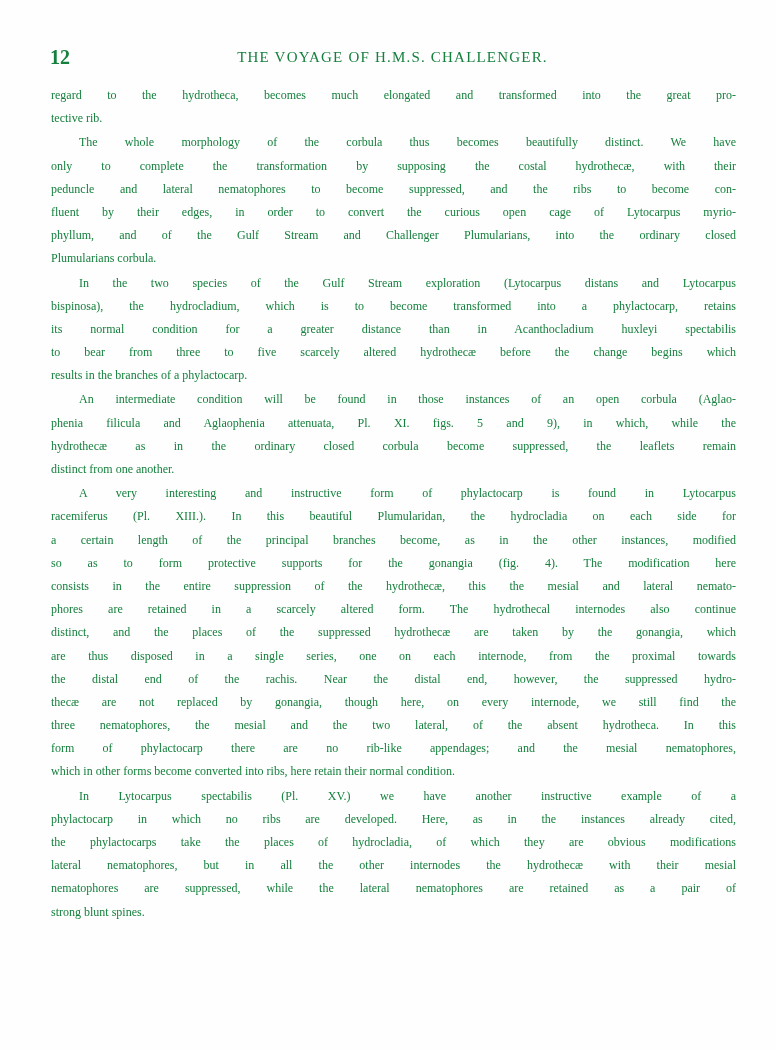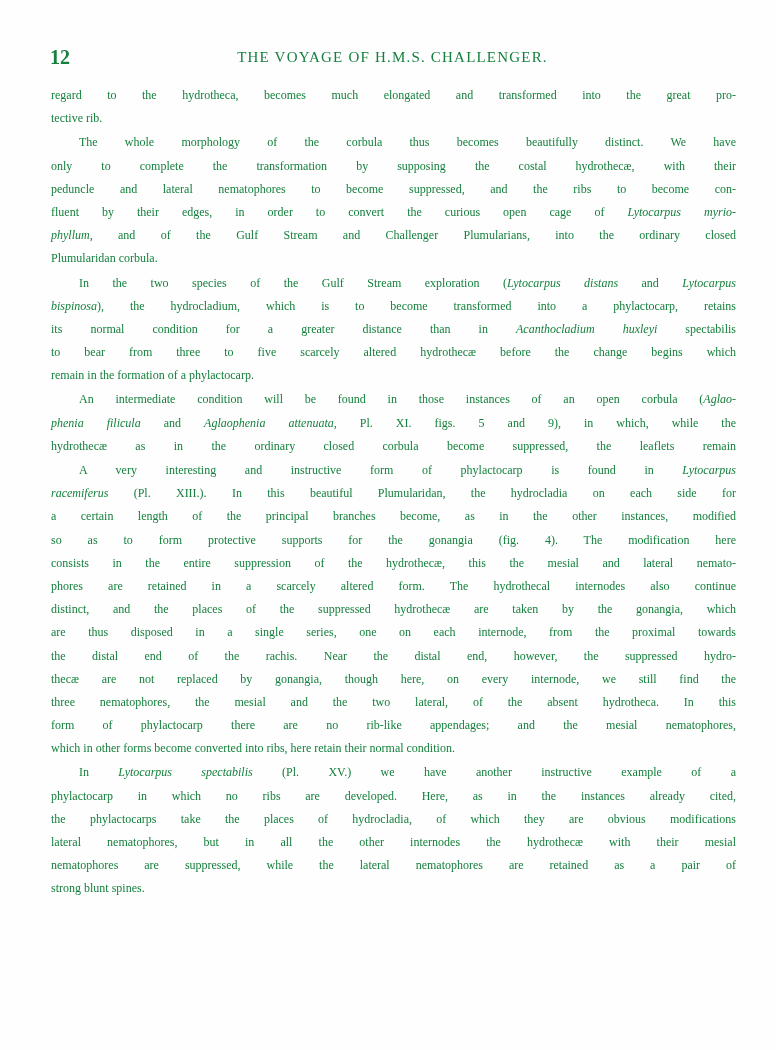--- a/index.html
+++ b/index.html
@@ -24,21 +24,21 @@
       position: absolute; left: 51px; top: 84px; width: 685px;
       font-size: 12px; line-height: 23.2px;
     }
     .para { margin: 0 0 1px 0; }
     .line {
       display: block; text-align: justify; text-align-last: justify;
       white-space: nowrap; height: 23.2px; overflow: visible;
     }
     .line.first { padding-left: 28px; }
     .line.last { text-align-last: left; }
-    .it { font-style: italic; }
+    .it { }
   </style>
 </head>
 <body>
 
 <div class="page">
   <div class="header">
     <span class="page-number">12</span>
     <span class="running-title">THE VOYAGE OF H.M.S. CHALLENGER.</span>
   </div>
 
@@ -46,33 +46,34 @@
     <div class="para">
         <span class="line" style="white-space: nowrap;"><span>regard to the hydrotheca, becomes much elongated and transformed into the great pro-</span></span>
         <span class="line last" style="white-space: nowrap;"><span>tective rib.</span></span>
       </div>
     <div class="para">
         <span class="line first" style="white-space: nowrap;"><span>The whole morphology of the corbula thus becomes beautifully distinct. We have</span></span>
         <span class="line" style="white-space: nowrap;"><span>only to complete the transformation by supposing the costal hydrothecæ, with their</span></span>
         <span class="line" style="white-space: nowrap;"><span>peduncle and lateral nematophores to become suppressed, and the ribs to become con-</span></span>
         <span class="line" style="white-space: nowrap;"><span>fluent by their edges, in order to convert the curious open cage of </span><span class="it">Lytocarpus myrio-</span></span>
         <span class="line" style="white-space: nowrap;"><span class="it">phyllum</span><span>, and of the Gulf Stream and Challenger Plumularians, into the ordinary closed</span></span>
-        <span class="line last" style="white-space: nowrap;"><span>Plumularidan corbula.</span></span>
+        <span class="line last" style="white-space: nowrap;"><span>Plumularians corbula.</span></span>
       </div>
     <div class="para">
         <span class="line first" style="white-space: nowrap;"><span>In the two species of the Gulf Stream exploration (</span><span class="it">Lytocarpus distans</span><span> and </span><span class="it">Lytocarpus</span></span>
         <span class="line" style="white-space: nowrap;"><span class="it">bispinosa</span><span>), the hydrocladium, which is to become transformed into a phylactocarp, retains</span></span>
         <span class="line" style="white-space: nowrap;"><span>its normal condition for a greater distance than in </span><span class="it">Acanthocladium huxleyi</span><span> spectabilis</span></span>
         <span class="line" style="white-space: nowrap;"><span>to bear from three to five scarcely altered hydrothecæ before the change begins which</span></span>
-        <span class="line last" style="white-space: nowrap;"><span>remain in the formation of a phylactocarp.</span></span>
+        <span class="line last" style="white-space: nowrap;"><span>results in the branches of a phylactocarp.</span></span>
       </div>
     <div class="para">
         <span class="line first" style="white-space: nowrap;"><span>An intermediate condition will be found in those instances of an open corbula (</span><span class="it">Aglao-</span></span>
         <span class="line" style="white-space: nowrap;"><span class="it">phenia filicula</span><span> and </span><span class="it">Aglaophenia attenuata</span><span>, Pl. XI. figs. 5 and 9), in which, while the</span></span>
         <span class="line" style="white-space: nowrap;"><span>hydrothecæ as in the ordinary closed corbula become suppressed, the leaflets remain</span></span>
+        <span class="line last" style="white-space: nowrap;"><span>distinct from one another.</span></span>
       </div>
     <div class="para">
         <span class="line first" style="white-space: nowrap;"><span>A very interesting and instructive form of phylactocarp is found in </span><span class="it">Lytocarpus</span></span>
         <span class="line" style="white-space: nowrap;"><span class="it">racemiferus</span><span> (Pl. XIII.). In this beautiful Plumularidan, the hydrocladia on each side for</span></span>
         <span class="line" style="white-space: nowrap;"><span>a certain length of the principal branches become, as in the other instances, modified</span></span>
         <span class="line" style="white-space: nowrap;"><span>so as to form protective supports for the gonangia (fig. 4). The modification here</span></span>
         <span class="line" style="white-space: nowrap;"><span>consists in the entire suppression of the hydrothecæ, this the mesial and lateral nemato-</span></span>
         <span class="line" style="white-space: nowrap;"><span>phores are retained in a scarcely altered form. The hydrothecal internodes also continue</span></span>
         <span class="line" style="white-space: nowrap;"><span>distinct, and the places of the suppressed hydrothecæ are taken by the gonangia, which</span></span>
         <span class="line" style="white-space: nowrap;"><span>are thus disposed in a single series, one on each internode, from the proximal towards</span></span>

